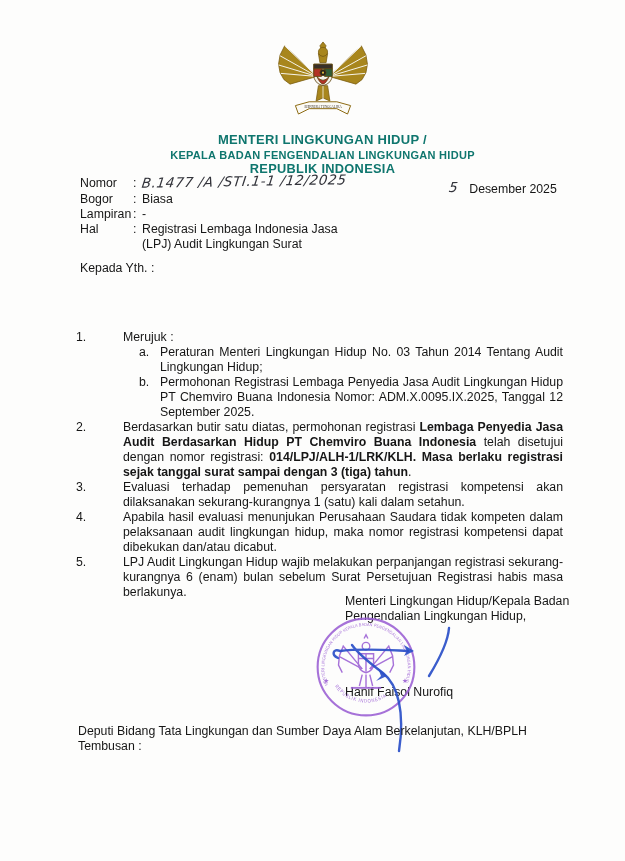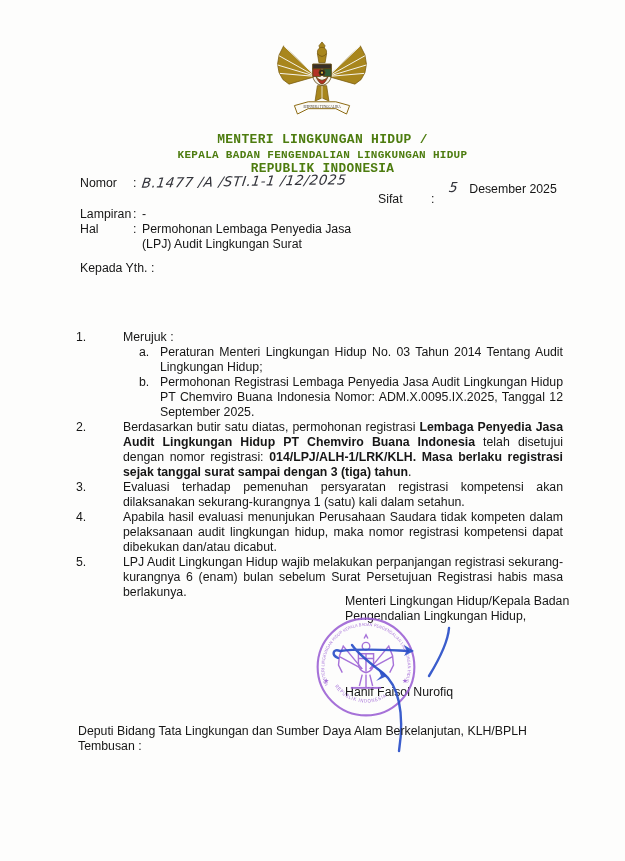--- a/index.html
+++ b/index.html
@@ -5,27 +5,27 @@
   html,body{margin:0;padding:0;background:#e8e8e8;}
   .page{
     position:relative;width:625px;height:861px;margin:0 auto;
     background:#fdfdfc;overflow:hidden;
     font-family:"Liberation Sans",sans-serif;color:#161616;
     font-size:12.3px;line-height:15px;
   }
   
   .letterhead{position:absolute;top:34px;left:0;width:100%;text-align:center;}
   .letterhead-inner{display:inline-block;transform:translateX(10px);}
-  .lh-line{font-family:Liberation Mono, monospace;font-weight:bold;color:#4d7c0f;letter-spacing:.3px;}
+  .lh-line{font-family:Liberation Sans, sans-serif;font-weight:bold;color:#0f766e;letter-spacing:.3px;}
   .lh1{font-size:13px;margin-top:7px;line-height:14.5px;}
   .lh2{font-size:11px;line-height:14.5px;}
   .lh3{font-size:12.8px;line-height:14.5px;}
   
   .meta{position:absolute;top:176px;left:80px;width:360px;}
-  .meta-row{display:flex;line-height:15px;justify-content:flex-end;}
+  .meta-row{display:flex;line-height:15px;}
   .mlabel{width:53px;flex:none;}
   .mcolon{width:9px;flex:none;}
   .mvalue{flex:1;}
   .hand{
     font-family:"DejaVu Sans",sans-serif;font-style:italic;
     font-size:13.6px;letter-spacing:.6px;color:#33343b;
     display:inline-block;transform:skewX(-8deg) rotate(-1deg);
     position:relative;top:-2px;white-space:nowrap;
   }
   .dateline{position:absolute;top:182px;left:449px;display:flex;gap:11px;}
@@ -99,35 +99,38 @@
     </div>
   </div>
 
   <div class="meta" id="meta-rows">
       <div class="meta-row">
         <span class="mlabel">Nomor</span>
         <span class="mcolon">:</span>
         <div class="mvalue"><div class="hand">B.1477 /A /STI.1-1 /12/2025</div></div>
       </div>
       <div class="meta-row">
-        <span class="mlabel">Sifat</span>
-        <span class="mcolon">:</span>
+        <span class="mlabel">Bogor</span>
+        <span class="mcolon">:</span>
+        <div class="mvalue">
+          <div>Biasa</div>
+        </div>
       </div>
       <div class="meta-row">
         <span class="mlabel">Lampiran</span>
         <span class="mcolon">:</span>
         <div class="mvalue">
           <div>-</div>
         </div>
       </div>
       <div class="meta-row">
         <span class="mlabel">Hal</span>
         <span class="mcolon">:</span>
         <div class="mvalue">
-          <div>Permohonan Lembaga Penyedia Jasa</div>
+          <div>Registrasi Lembaga Indonesia Jasa</div>
           <div>(LPJ) Audit Lingkungan Surat</div>
         </div>
       </div>
     </div>
 
   <div class="dateline">
     <span class="hand">5</span>
     <span>Desember 2025</span>
   </div>
 
@@ -141,21 +144,21 @@
         <div class="itext"><span>Merujuk :</span><div class="sub">
             <span class="subnum">a.</span>
             <div class="subtext"><span>Peraturan Menteri Lingkungan Hidup No. 03 Tahun 2014 Tentang Audit Lingkungan Hidup;</span></div>
           </div><div class="sub">
             <span class="subnum">b.</span>
             <div class="subtext"><span>Permohonan Registrasi Lembaga Penyedia Jasa Audit Lingkungan Hidup PT Chemviro Buana Indonesia Nomor: ADM.X.0095.IX.2025, Tanggal 12 September 2025.</span></div>
           </div></div>
       </div>
       <div class="item">
         <span class="num">2.</span>
-        <div class="itext"><span>Berdasarkan butir satu diatas, permohonan registrasi </span><b>Lembaga Penyedia Jasa Audit Lingkungan Hidup PT Chemviro Buana Indonesia</b><span> telah disetujui dengan nomor registrasi: </span><b>014/LPJ/ALH-1/LRK/KLH. Masa berlaku registrasi sejak tanggal surat sampai dengan 3 (tiga) tahun</b><span>.</span></div>
+        <div class="itext"><span>Berdasarkan butir satu diatas, permohonan registrasi </span><b>Lembaga Penyedia Jasa Audit Berdasarkan Hidup PT Chemviro Buana Indonesia</b><span> telah disetujui dengan nomor registrasi: </span><b>014/LPJ/ALH-1/LRK/KLH. Masa berlaku registrasi sejak tanggal surat sampai dengan 3 (tiga) tahun</b><span>.</span></div>
       </div>
       <div class="item">
         <span class="num">3.</span>
         <div class="itext"><span>Evaluasi terhadap pemenuhan persyaratan registrasi kompetensi akan dilaksanakan sekurang-kurangnya 1 (satu) kali dalam setahun.</span></div>
       </div>
       <div class="item">
         <span class="num">4.</span>
         <div class="itext"><span>Apabila hasil evaluasi menunjukan Perusahaan Saudara tidak kompeten dalam pelaksanaan audit lingkungan hidup, maka nomor registrasi kompetensi dapat dibekukan dan/atau dicabut.</span></div>
       </div>
       <div class="item">

